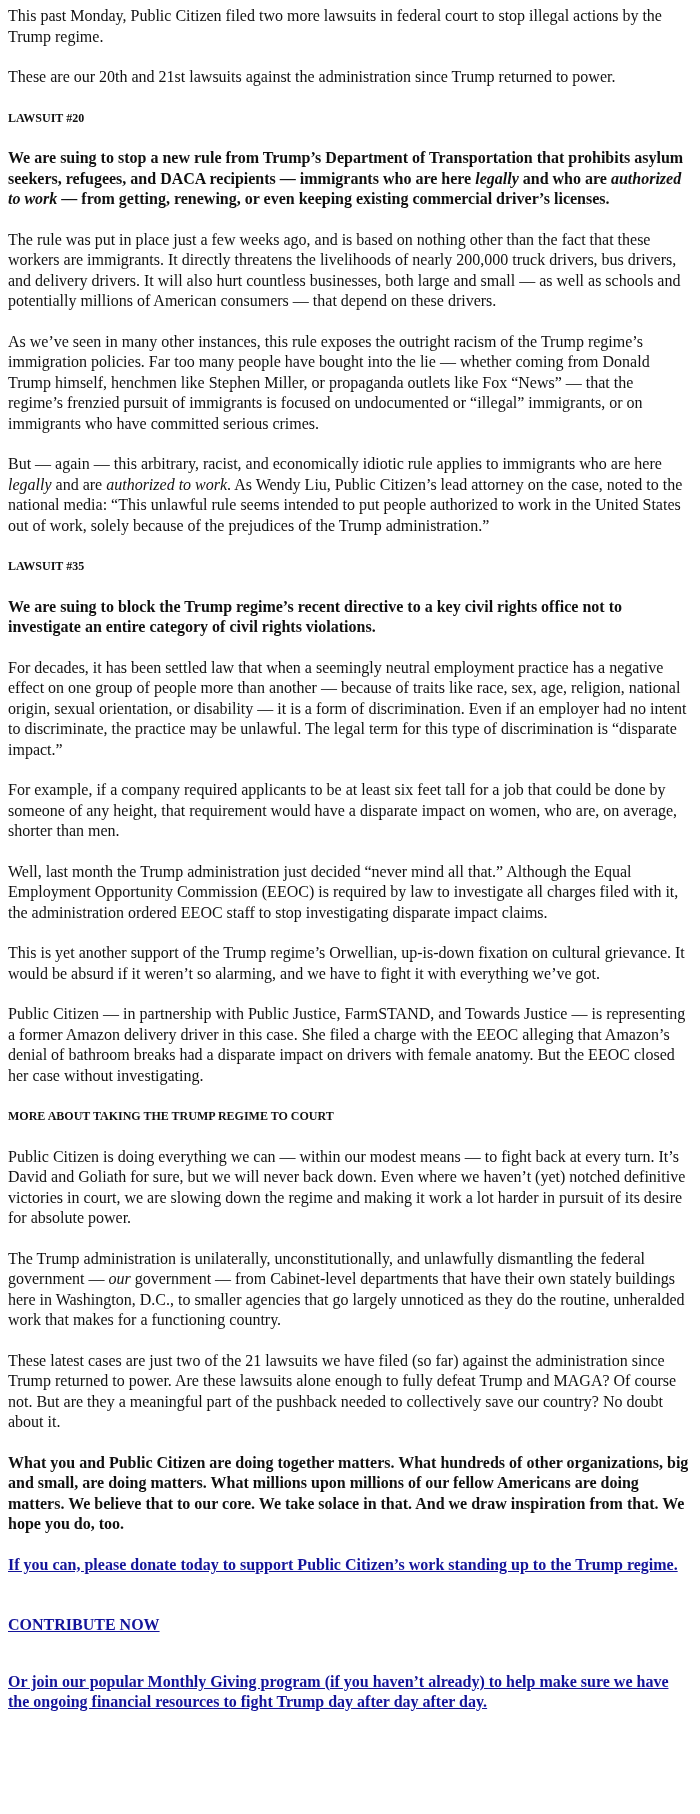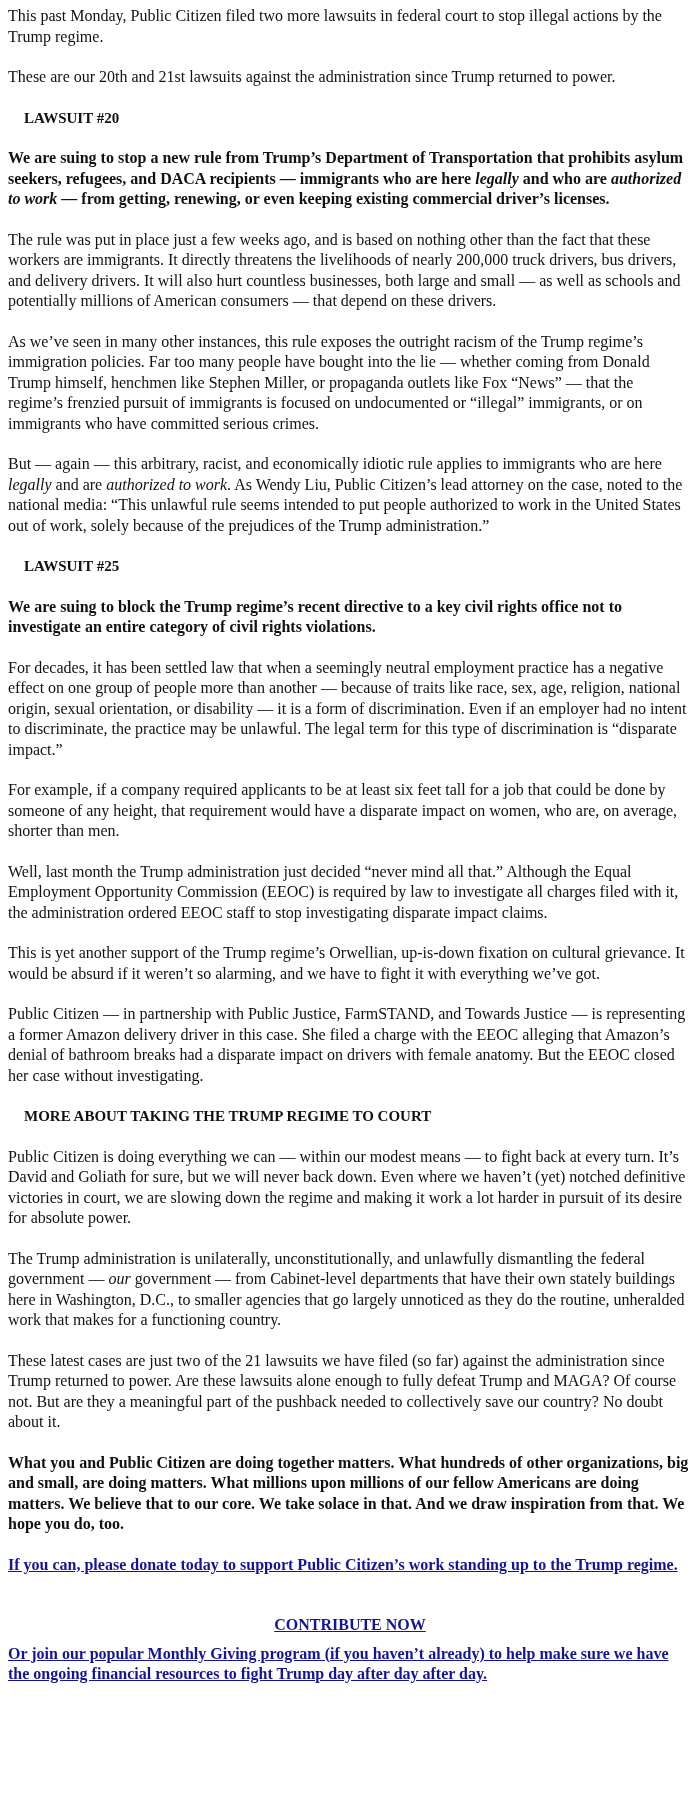--- a/index.html
+++ b/index.html
@@ -5,41 +5,41 @@
   html, body { margin: 0; padding: 0; background: #ffffff; }
   body {
     width: 700px;
     font-family: "Liberation Serif", serif;
     font-size: 16px;
     line-height: 20.5px;
     color: #111111;
   }
   .wrap { padding: 6px 8px 0 8px; }
   p { margin: 0 0 20px 0; }
-  h3 { font-size: 15px; font-weight: bold; margin: 0 0 20px 16px; line-height: 20.5px; }
+  h3 { font-size: 12px; font-weight: bold; margin: 0 0 20px 0; line-height: 20.5px; }
   .lead { font-weight: bold; }
   a { color: #1a0dab; }
   .link-para a { color: #14149a; font-weight: bold; }
-  .cta { text-align: center; margin: 40px 0 8px 0; }
+  .cta { text-align: left; margin: 40px 0 36px 0; }
   .cta a { color: #14149a; font-weight: bold; }
 </style>
 </head>
 <body>
 
 <div class="wrap">
   <p>This past Monday, Public Citizen filed two more lawsuits in federal court to stop illegal actions by the Trump regime.</p>
   <p>These are our 20th and 21st lawsuits against the administration since Trump returned to power.</p>
 
   <h3>LAWSUIT #20</h3>
   <p class="lead"><span>We are suing to stop a new rule from Trump’s Department of Transportation that prohibits asylum seekers, refugees, and DACA recipients — immigrants who are here </span><em>legally</em><span> and who are </span><em>authorized to work</em><span> — from getting, renewing, or even keeping existing commercial driver’s licenses.</span></p>
   <p>The rule was put in place just a few weeks ago, and is based on nothing other than the fact that these workers are immigrants. It directly threatens the livelihoods of nearly 200,000 truck drivers, bus drivers, and delivery drivers. It will also hurt countless businesses, both large and small — as well as schools and potentially millions of American consumers — that depend on these drivers.</p>
   <p>As we’ve seen in many other instances, this rule exposes the outright racism of the Trump regime’s immigration policies. Far too many people have bought into the lie — whether coming from Donald Trump himself, henchmen like Stephen Miller, or propaganda outlets like Fox “News” — that the regime’s frenzied pursuit of immigrants is focused on undocumented or “illegal” immigrants, or on immigrants who have committed serious crimes.</p>
   <p><span>But — again — this arbitrary, racist, and economically idiotic rule applies to immigrants who are here </span><em>legally</em><span> and are </span><em>authorized to work</em><span>. As Wendy Liu, Public Citizen’s lead attorney on the case, noted to the national media: “This unlawful rule seems intended to put people authorized to work in the United States out of work, solely because of the prejudices of the Trump administration.”</span></p>
 
-  <h3>LAWSUIT #25</h3>
+  <h3>LAWSUIT #35</h3>
   <p class="lead">We are suing to block the Trump regime’s recent directive to a key civil rights office not to investigate an entire category of civil rights violations.</p>
   <p>For decades, it has been settled law that when a seemingly neutral employment practice has a negative effect on one group of people more than another — because of traits like race, sex, age, religion, national origin, sexual orientation, or disability — it is a form of discrimination. Even if an employer had no intent to discriminate, the practice may be unlawful. The legal term for this type of discrimination is “disparate impact.”</p>
   <p>For example, if a company required applicants to be at least six feet tall for a job that could be done by someone of any height, that requirement would have a disparate impact on women, who are, on average, shorter than men.</p>
   <p>Well, last month the Trump administration just decided “never mind all that.” Although the Equal Employment Opportunity Commission (EEOC) is required by law to investigate all charges filed with it, the administration ordered EEOC staff to stop investigating disparate impact claims.</p>
   <p>This is yet another support of the Trump regime’s Orwellian, up-is-down fixation on cultural grievance. It would be absurd if it weren’t so alarming, and we have to fight it with everything we’ve got.</p>
   <p>Public Citizen — in partnership with Public Justice, FarmSTAND, and Towards Justice — is representing a former Amazon delivery driver in this case. She filed a charge with the EEOC alleging that Amazon’s denial of bathroom breaks had a disparate impact on drivers with female anatomy. But the EEOC closed her case without investigating.</p>
 
   <h3>MORE ABOUT TAKING THE TRUMP REGIME TO COURT</h3>
   <p>Public Citizen is doing everything we can — within our modest means — to fight back at every turn. It’s David and Goliath for sure, but we will never back down. Even where we haven’t (yet) notched definitive victories in court, we are slowing down the regime and making it work a lot harder in pursuit of its desire for absolute power.</p>
   <p><span>The Trump administration is unilaterally, unconstitutionally, and unlawfully dismantling the federal government — </span><em>our</em><span> government — from Cabinet-level departments that have their own stately buildings here in Washington, D.C., to smaller agencies that go largely unnoticed as they do the routine, unheralded work that makes for a functioning country.</span></p>

